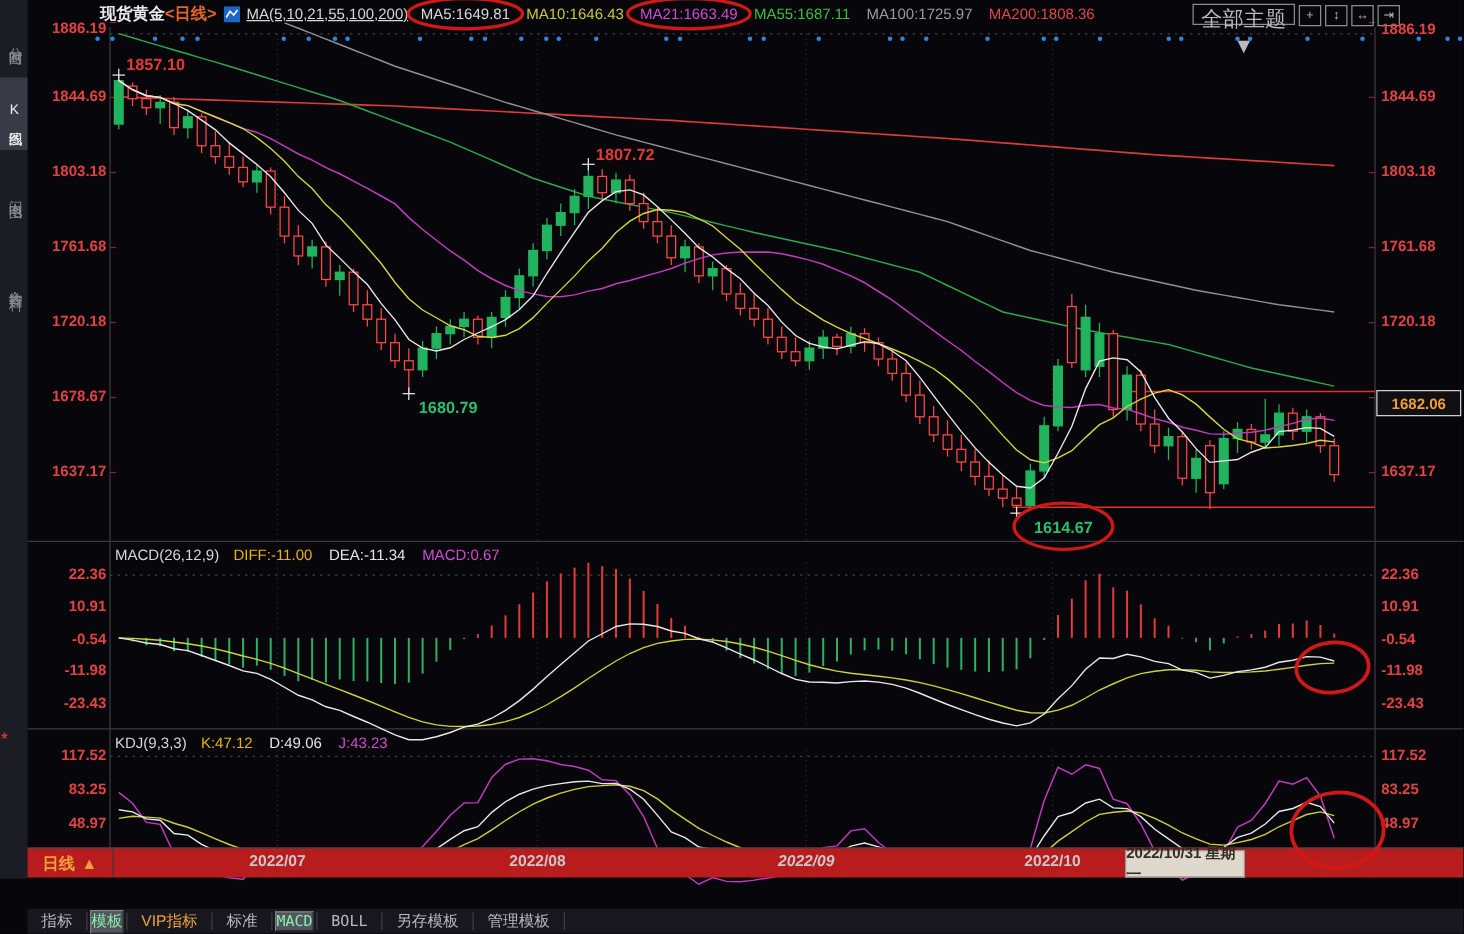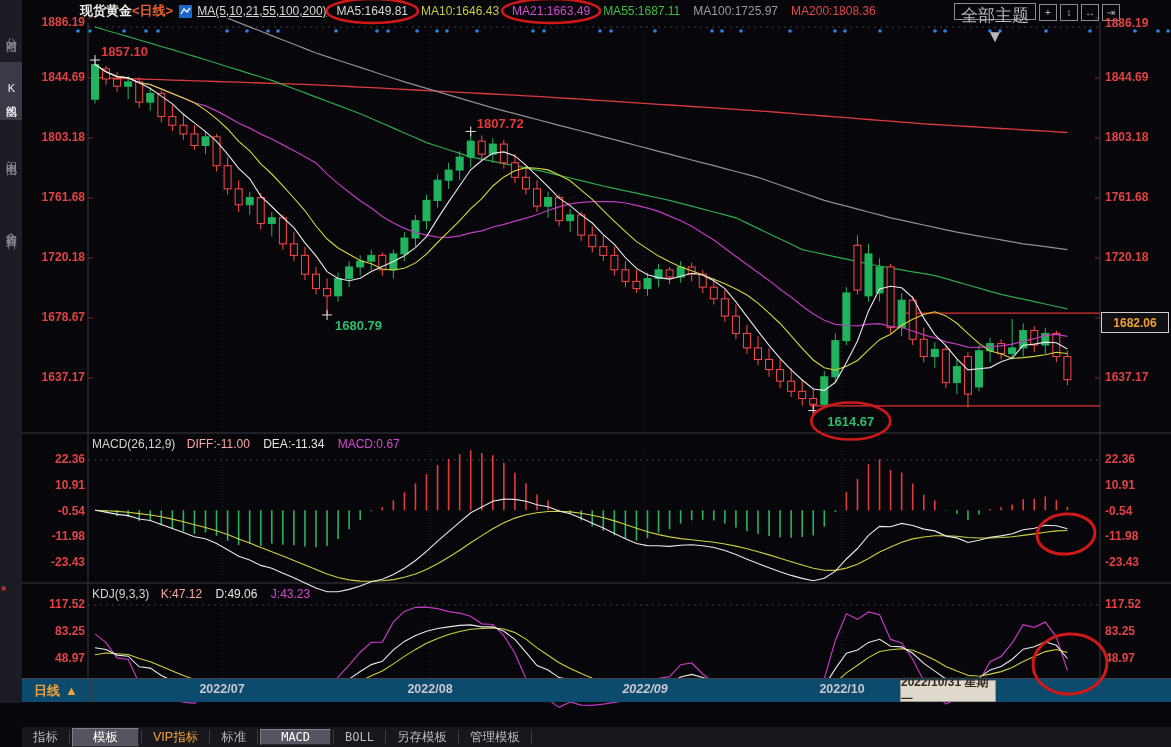--- a/index.html
+++ b/index.html
@@ -27,47 +27,47 @@
      height:17px;width:82px;padding:0;font-family:inherit;cursor:pointer;}
   .tool-icon{width:16px;height:15px;border:1px solid #8a8a92;color:#b9b9c0;font-size:10px;
      display:inline-flex;align-items:center;justify-content:center;margin-left:3px;cursor:pointer;}
   
   .axlbl{position:absolute;font:700 12px "Liberation Sans",sans-serif;color:#e04343;z-index:3;}
   .axlbl.l{width:52px;text-align:right;left:33px;}
   .axlbl.r{left:1105px;text-align:left;width:60px;}
   
   .panel-head{position:absolute;left:92px;font-size:12px;z-index:3;white-space:nowrap;}
   .panel-head .p0{color:#d5d5d5;margin-right:8px;}
-  .panel-head .p1{color:#fca5a5;margin-right:10px;}
+  .panel-head .p1{color:#eab308;margin-right:10px;}
   .panel-head .p2{color:#e5e5e5;margin-right:10px;}
   .panel-head .p3{color:#d24ad2;}
   
   .extreme{position:absolute;font:700 13px "Liberation Sans",sans-serif;z-index:3;}
   .extreme.high{color:#e03a3a;}
   .extreme.low{color:#2dbd6e;}
   
   #price-badge{position:absolute;left:1101px;top:312px;width:66px;height:19px;background:#101014;
     border:1px solid #cfcfcf;color:#f0a030;font:700 12px "Liberation Sans",sans-serif;
     display:flex;align-items:center;justify-content:center;z-index:4;}
   
-  #date-row{position:absolute;left:22px;top:678px;width:1149px;height:23px;background:#0c4a6e;
+  #date-row{position:absolute;left:22px;top:678px;width:1149px;height:23px;background:#b91c1c;
     border-top:1px solid #44444c;z-index:3;}
   #period-cell{position:absolute;left:0;top:0;width:68px;height:23px;border-right:1px solid #3a3a42;
     display:flex;align-items:center;justify-content:center;gap:5px;color:#f0a23a;
     font-weight:700;font-size:13px;cursor:pointer;}
   .month-lbl{position:absolute;top:3px;transform:translateX(-50%);color:#c8c8cc;
     font-weight:700;font-size:12.5px;}
   #cur-date{position:absolute;left:878px;top:1px;width:94px;height:20px;background:#ded9cc;
     border:1px solid #999;color:#332c22;font-weight:700;font-size:12px;
     display:flex;align-items:center;justify-content:center;z-index:4;}
   
   #toolbar{position:absolute;left:22px;top:727px;width:1149px;height:20px;background:#17171d;
     display:flex;align-items:center;z-index:3;font-size:12.5px;}
   .tb-item{color:#b9b9c0;padding:1px 9px;margin:0 2px;cursor:pointer;white-space:nowrap;}
-  .tb-item.active{background:#55555f;color:#ffffff;border:1px solid;border-color:#80808a #2a2a30 #2a2a30 #80808a;padding:0 20px;}
+  .tb-item.active{background:#55555f;color:#86efac;border:1px solid;border-color:#80808a #2a2a30 #2a2a30 #80808a;padding:0 0;}
   .tb-item.vip{color:#f0a23a;}
   .tb-item.mono{font-family:"DejaVu Sans Mono","Liberation Mono",monospace;font-size:12px;}
   .tb-sep{width:1px;height:14px;background:#3c3c46;}
 </style>
 </head>
 <body>
 
 <div id="app">
   <svg id="chart-svg" width="1171" height="747">
       <g>

